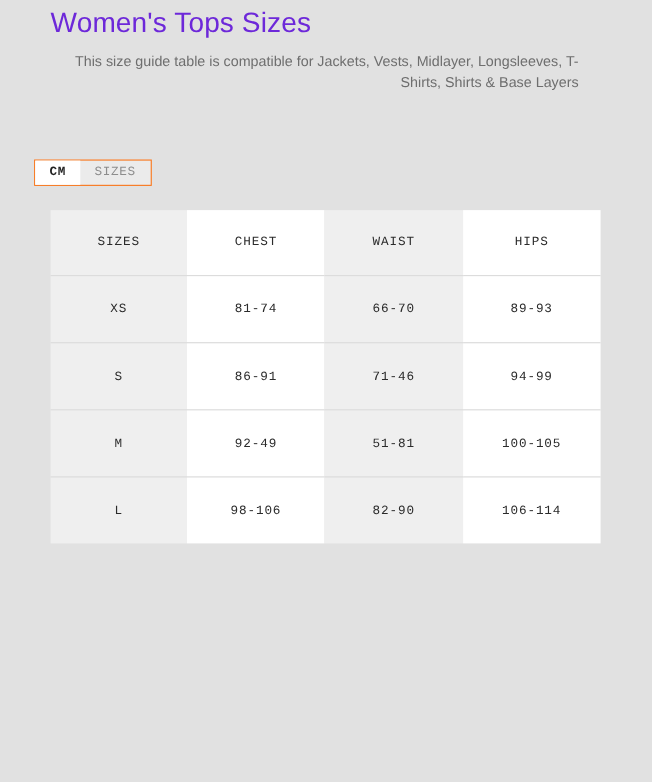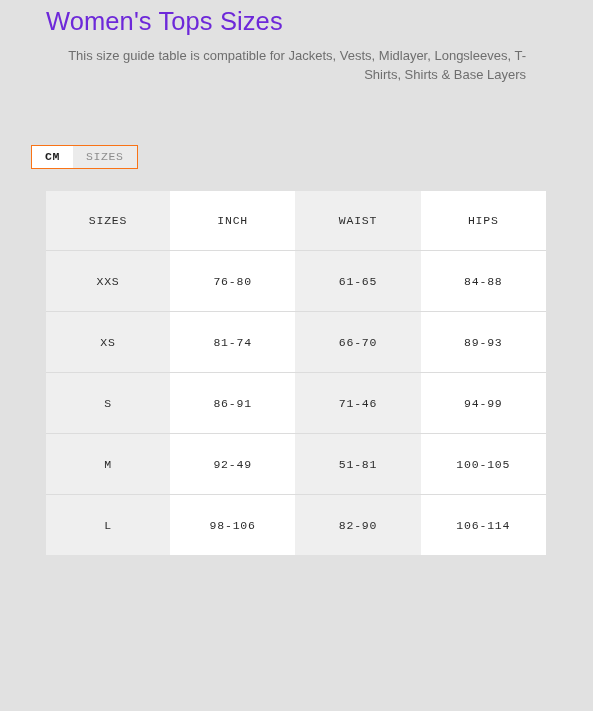--- a/index.html
+++ b/index.html
@@ -132,32 +132,26 @@
     <table class="size-table">
       <colgroup>
         <col class="c-sizes">
         <col class="c-data">
         <col class="c-data">
         <col class="c-data">
       </colgroup>
       <thead>
         <tr>
           <th class="shaded">SIZES</th>
-          <th>INCH</th>
+          <th>CHEST</th>
           <th class="shaded">WAIST</th>
           <th>HIPS</th>
         </tr>
       </thead>
       <tbody>
-        <tr>
-          <td class="shaded">XXS</td>
-          <td>76-80</td>
-          <td class="shaded">61-65</td>
-          <td>84-88</td>
-        </tr>
         <tr>
           <td class="shaded">XS</td>
           <td>81-74</td>
           <td class="shaded">66-70</td>
           <td>89-93</td>
         </tr>
         <tr>
           <td class="shaded">S</td>
           <td>86-91</td>
           <td class="shaded">71-46</td>

